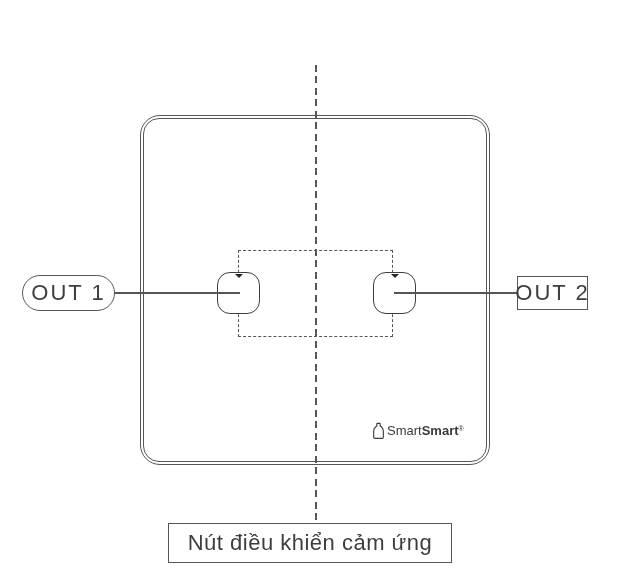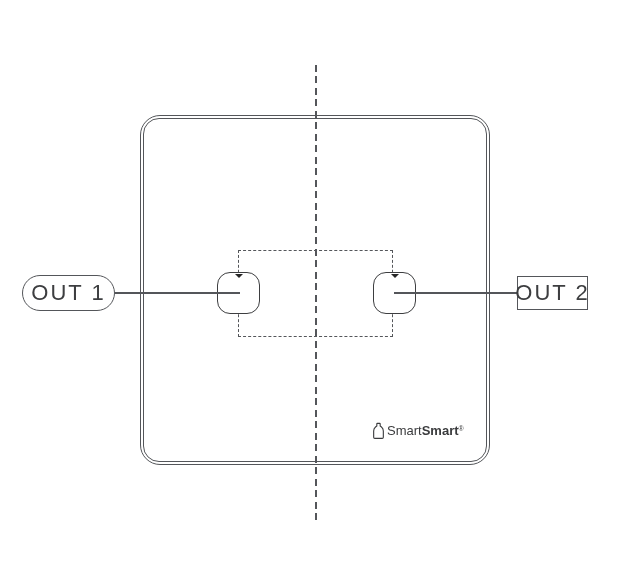--- a/index.html
+++ b/index.html
@@ -142,14 +142,15 @@
   <div class="logo">
     <span>
       <svg width="13" height="18" viewBox="0 0 14 19" fill="none" stroke="#3a3b3d" stroke-width="1.2">
         <path d="M3,17.5 Q1.8,17.5 1.8,16.2 L1.8,9.5 Q1.8,6.8 3.8,5.2 L5.2,4.1 L5.2,1.8 Q5.2,1.3 5.7,1.3 L8.3,1.3 Q8.8,1.3 8.8,1.8 L8.8,4.1 L10.2,5.2 Q12.2,6.8 12.2,9.5 L12.2,16.2 Q12.2,17.5 11,17.5 Z"></path>
       </svg>
     </span>
     <span class="t"><span class="light">Smart</span><span class="bold">Smart</span></span>
     <span class="reg">®</span>
   </div>
 
+  <div class="callout bottom">Nút điều khiển cảm ứng</div>
 
 </div>
 
 </body></html>

